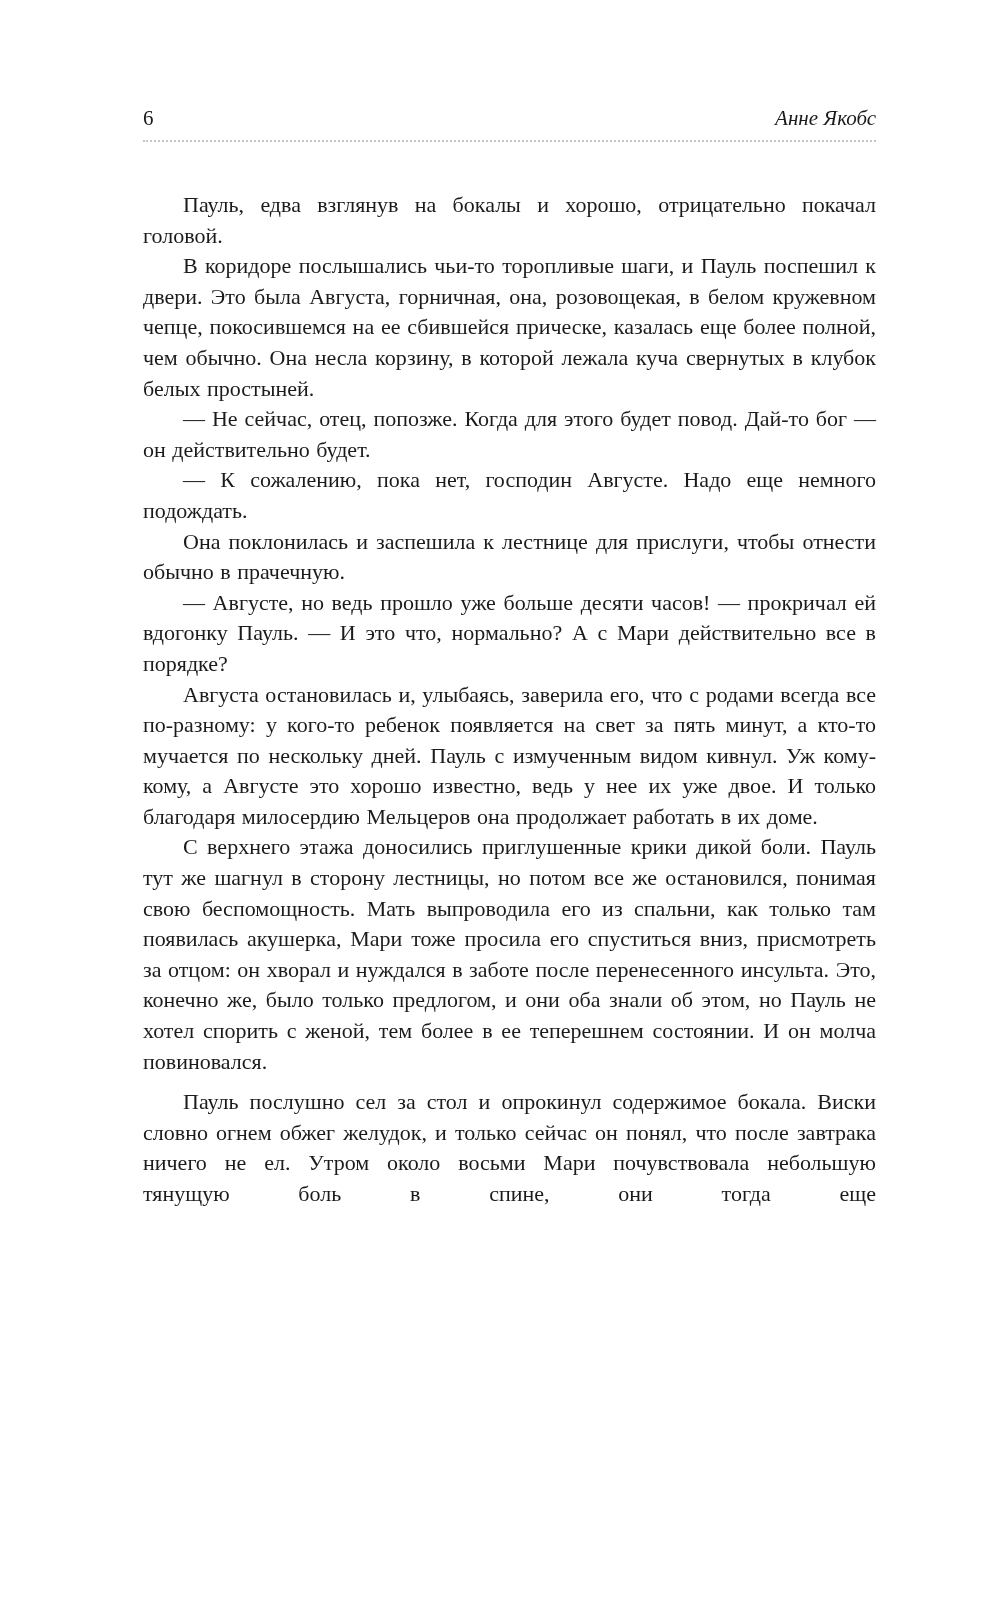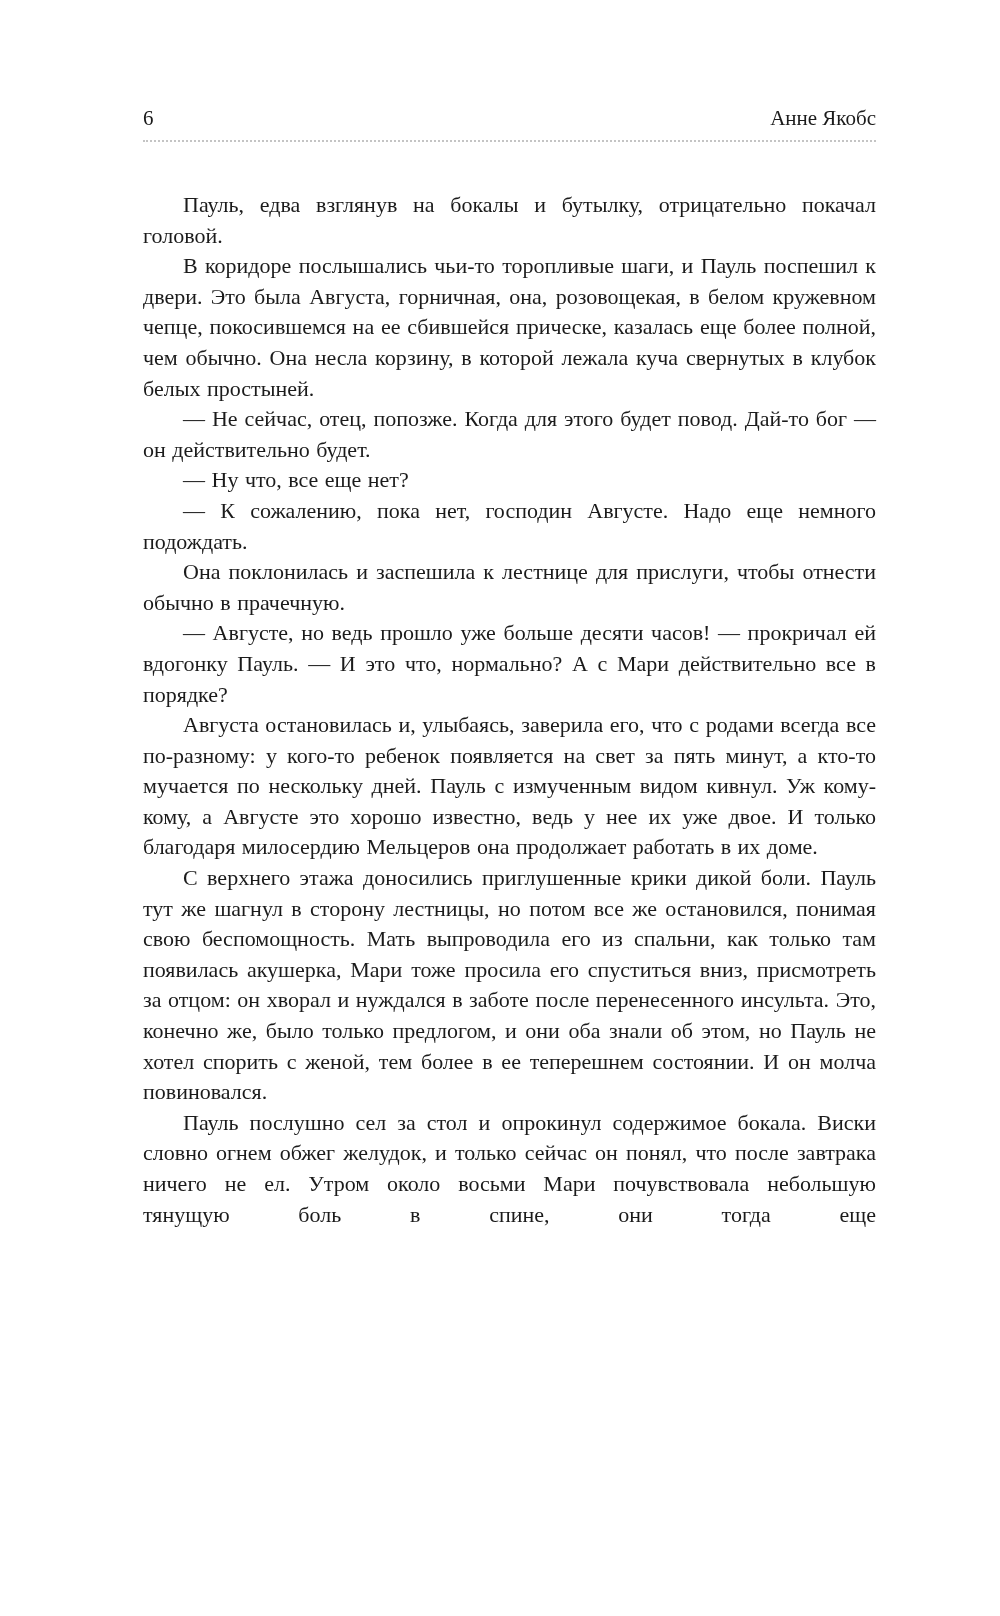--- a/index.html
+++ b/index.html
@@ -25,20 +25,21 @@
     justify-content: space-between;
     align-items: baseline;
     font-size: 21px;
     line-height: 24px;
   }
   .running-header .page-num {
     font-style: normal;
     letter-spacing: 0.5px;
   }
   .running-header .author {
+    font-style: italic;
   }
   .dotted-rule {
     position: absolute;
     top: 140px;
     left: 143px;
     width: 733px;
     height: 0;
     border-bottom: 2px dotted #c4c4c4;
   }
   .text-block {
@@ -50,39 +51,39 @@
   .para {
     margin: 0;
     font-size: 22px;
     line-height: 30.6px;
     text-align: justify;
     text-indent: 40px;
     word-spacing: 1px;
   }
   .para.continues {
     text-align-last: justify;
+    margin-top: 10px;
   }
 </style>
 </head>
 <body>
 
 <div class="page">
 
   <header class="running-header">
     <span class="page-num">6</span>
     <span class="author">Анне Якобс</span>
   </header>
 
   <div class="dotted-rule"></div>
 
   <main class="text-block">
-    <p class="para">Пауль, едва взглянув на бокалы и бутылку, отрицательно покачал головой.</p>
+    <p class="para">Пауль, едва взглянув на бокалы и хорошо, отрицательно покачал головой.</p>
     <p class="para">В коридоре послышались чьи-то торопливые шаги, и Пауль поспешил к двери. Это была Августа, горничная, она, розовощекая, в белом кружевном чепце, покосившемся на ее сбившейся прическе, казалась еще более полной, чем обычно. Она несла корзину, в которой лежала куча свернутых в клубок белых простыней.</p>
     <p class="para">— Не сейчас, отец, попозже. Когда для этого будет повод. Дай-то бог — он действительно будет.</p>
-    <p class="para">— Ну что, все еще нет?</p>
     <p class="para">— К сожалению, пока нет, господин Августе. Надо еще немного подождать.</p>
     <p class="para">Она поклонилась и заспешила к лестнице для прислуги, чтобы отнести обычно в прачечную.</p>
     <p class="para">— Августе, но ведь прошло уже больше десяти часов! — прокричал ей вдогонку Пауль. — И это что, нормально? А с Мари действительно все в порядке?</p>
     <p class="para">Августа остановилась и, улыбаясь, заверила его, что с родами всегда все по-разному: у кого-то ребенок появляется на свет за пять минут, а кто-то мучается по нескольку дней. Пауль с измученным видом кивнул. Уж кому-кому, а Августе это хорошо известно, ведь у нее их уже двое. И только благодаря милосердию Мельцеров она продолжает работать в их доме.</p>
     <p class="para">С верхнего этажа доносились приглушенные крики дикой боли. Пауль тут же шагнул в сторону лестницы, но потом все же остановился, понимая свою беспомощность. Мать выпроводила его из спальни, как только там появилась акушерка, Мари тоже просила его спуститься вниз, присмотреть за отцом: он хворал и нуждался в заботе после перенесенного инсульта. Это, конечно же, было только предлогом, и они оба знали об этом, но Пауль не хотел спорить с женой, тем более в ее теперешнем состоянии. И он молча повиновался.</p>
     <p class="para continues">Пауль послушно сел за стол и опрокинул содержимое бокала. Виски словно огнем обжег желудок, и только сейчас он понял, что после завтрака ничего не ел. Утром около восьми Мари почувствовала небольшую тянущую боль в спине, они тогда еще</p>
   </main>
 
 </div>
 

